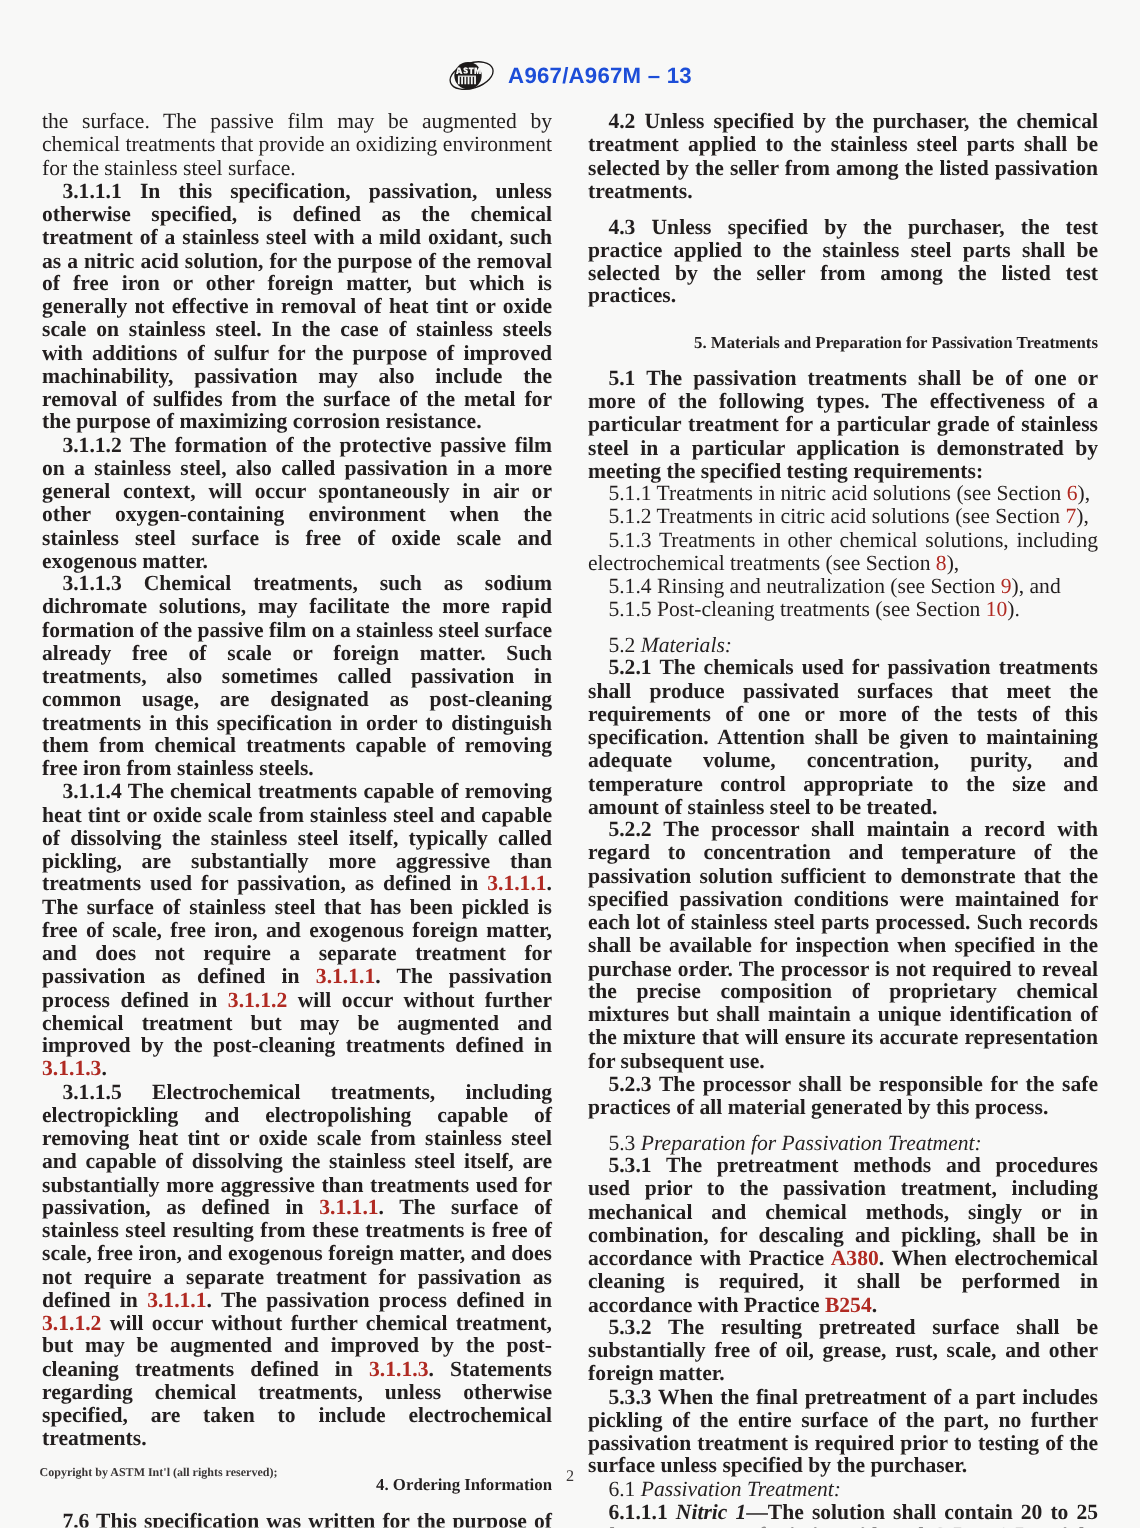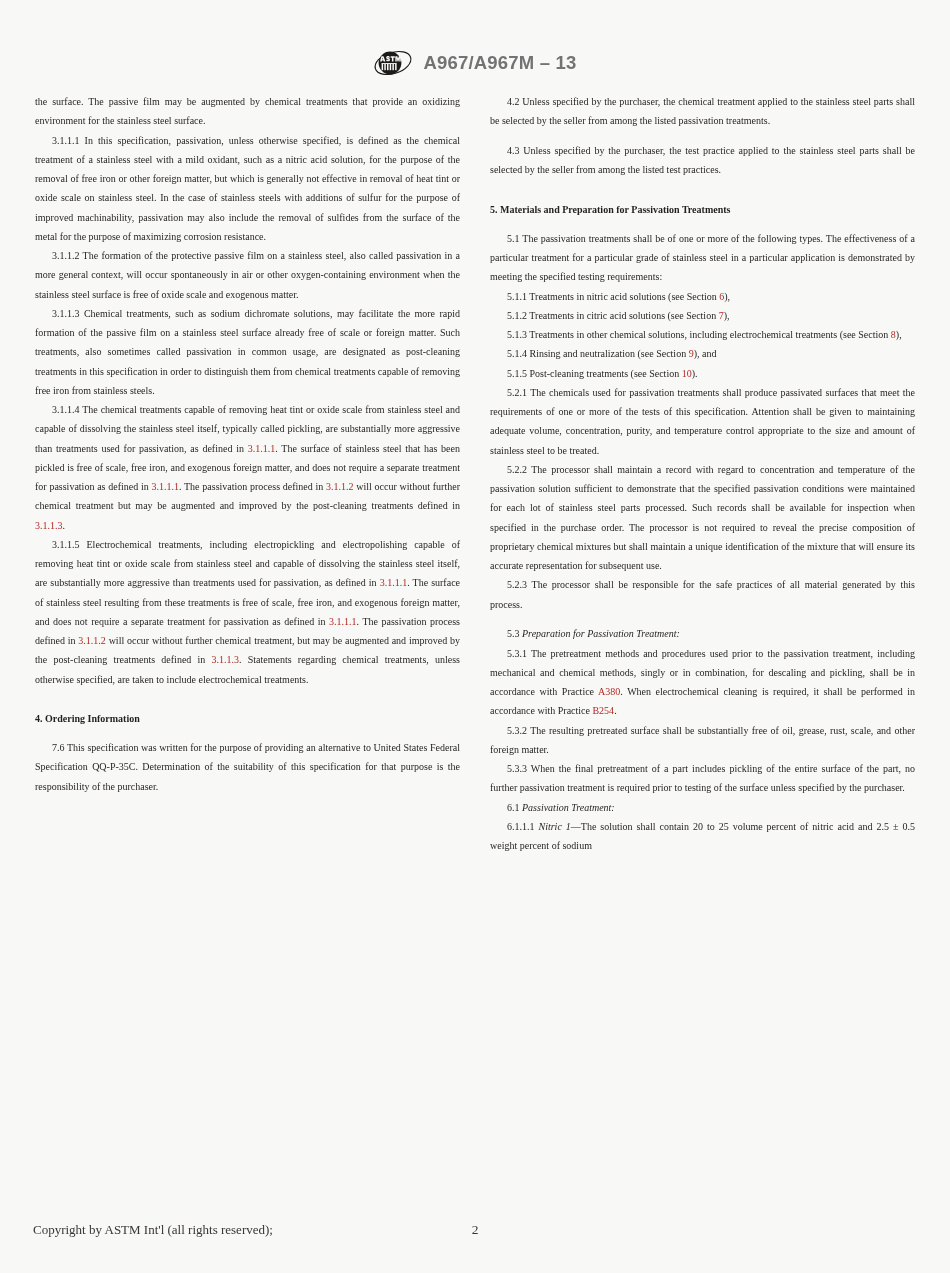--- a/index.html
+++ b/index.html
@@ -36,21 +36,21 @@
   .astm-logo {
     width: 40px;
     height: 30px;
     display: block;
   }
   .designation {
     font-family: "Liberation Sans", "DejaVu Sans", sans-serif;
     font-weight: bold;
     font-size: 18.5px;
     letter-spacing: 0.2px;
-    color: #737373;
+    color: #1d4ed8;
     white-space: nowrap;
   }
 
   
   .columns {
     position: absolute;
     top: 92px;
     left: 35px;
     width: 880px;
     height: 1115px;
@@ -59,41 +59,42 @@
   }
   .col {
     width: 425px;
     display: block;
   }
 
   p {
     margin: 0;
     text-align: justify;
     text-justify: inter-word;
-    font-size: 10px;
+    font-size: 18px;
     line-height: 19.25px;
     hyphens: none;
   }
   p.indent {
     text-indent: 17px;
+    font-weight: bold;
   }
   p.noindent {
     text-indent: 0;
   }
   p.gap {
     margin-top: 10.5px;
   }
 
   h3.section-head {
     margin: 0;
     font-family: "Liberation Serif", "DejaVu Serif", serif;
     font-weight: bold;
-    font-size: 10px;
+    font-size: 14px;
     line-height: 19.25px;
-    text-align: left;
+    text-align: right;
   }
   h3.sec-gap-top { margin-top: 20px; }
   h3.sec-gap-bot { margin-bottom: 10px; }
 
   .ital { font-style: italic; }
   .ref {
     color: #b02a22;
   }
 
   
@@ -106,23 +107,24 @@
     position: absolute;
     left: 0;
     top: 1222px;
     width: 950px;
     height: 30px;
   }
   .copyright {
     position: absolute;
     left: 33px;
     top: 0;
-    font-size: 13px;
+    font-size: 10px;
     color: #3a3636;
     white-space: nowrap;
+    font-weight: bold;
   }
   .pagenum {
     position: absolute;
     left: 0;
     top: 0;
     width: 950px;
     text-align: center;
     font-size: 13.5px;
     color: #3a3636;
   }
@@ -198,20 +200,21 @@
       <p class="item"><span>5.1.1 Treatments in nitric acid solutions (see Section </span><span class="ref">6</span><span>),</span></p>
 
       <p class="item"><span>5.1.2 Treatments in citric acid solutions (see Section </span><span class="ref">7</span><span>),</span></p>
 
       <p class="item"><span>5.1.3 Treatments in other chemical solutions, including electrochemical treatments (see Section </span><span class="ref">8</span><span>),</span></p>
 
       <p class="item"><span>5.1.4 Rinsing and neutralization (see Section </span><span class="ref">9</span><span>), and</span></p>
 
       <p class="item"><span>5.1.5 Post-cleaning treatments (see Section </span><span class="ref">10</span><span>).</span></p>
 
+      <p class="item gap"><span>5.2 </span><span class="ital">Materials:</span></p>
 
       <p class="indent"><span>5.2.1 The chemicals used for passivation treatments shall produce passivated surfaces that meet the requirements of one or more of the tests of this specification. Attention shall be given to maintaining adequate volume, concentration, purity, and temperature control appropriate to the size and amount of stainless steel to be treated.</span></p>
 
       <p class="indent"><span>5.2.2 The processor shall maintain a record with regard to concentration and temperature of the passivation solution sufficient to demonstrate that the specified passivation conditions were maintained for each lot of stainless steel parts processed. Such records shall be available for inspection when specified in the purchase order. The processor is not required to reveal the precise composition of proprietary chemical mixtures but shall maintain a unique identification of the mixture that will ensure its accurate representation for subsequent use.</span></p>
 
       <p class="indent"><span>5.2.3 The processor shall be responsible for the safe practices of all material generated by this process.</span></p>
 
       <p class="item gap"><span>5.3 </span><span class="ital">Preparation for Passivation Treatment:</span></p>
 
       <p class="indent"><span>5.3.1 The pretreatment methods and procedures used prior to the passivation treatment, including mechanical and chemical methods, singly or in combination, for descaling and pickling, shall be in accordance with Practice </span><span class="ref">A380</span><span>. When electrochemical cleaning is required, it shall be performed in accordance with Practice </span><span class="ref">B254</span><span>.</span></p>

